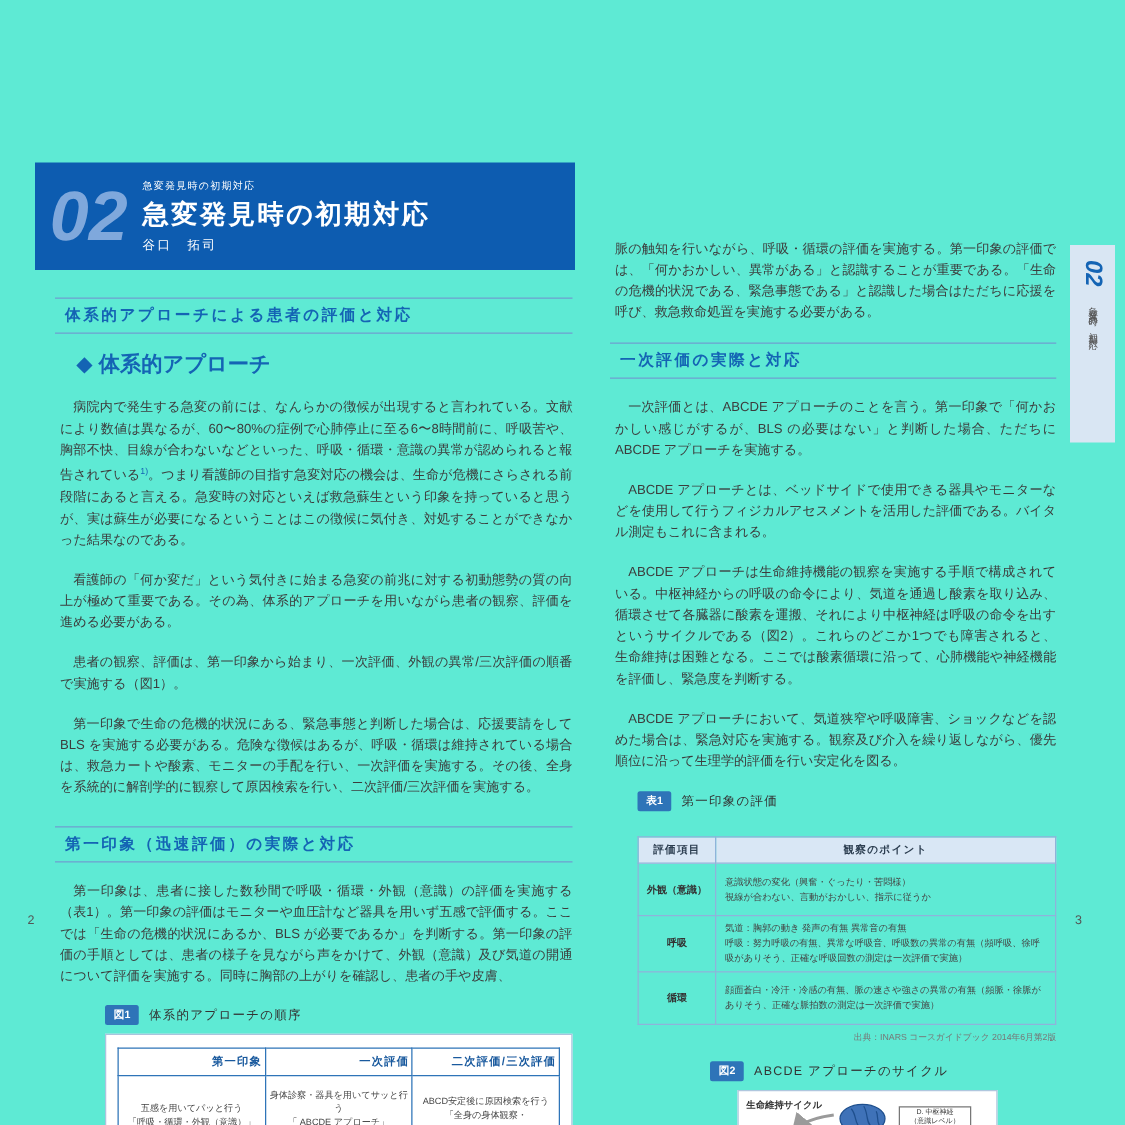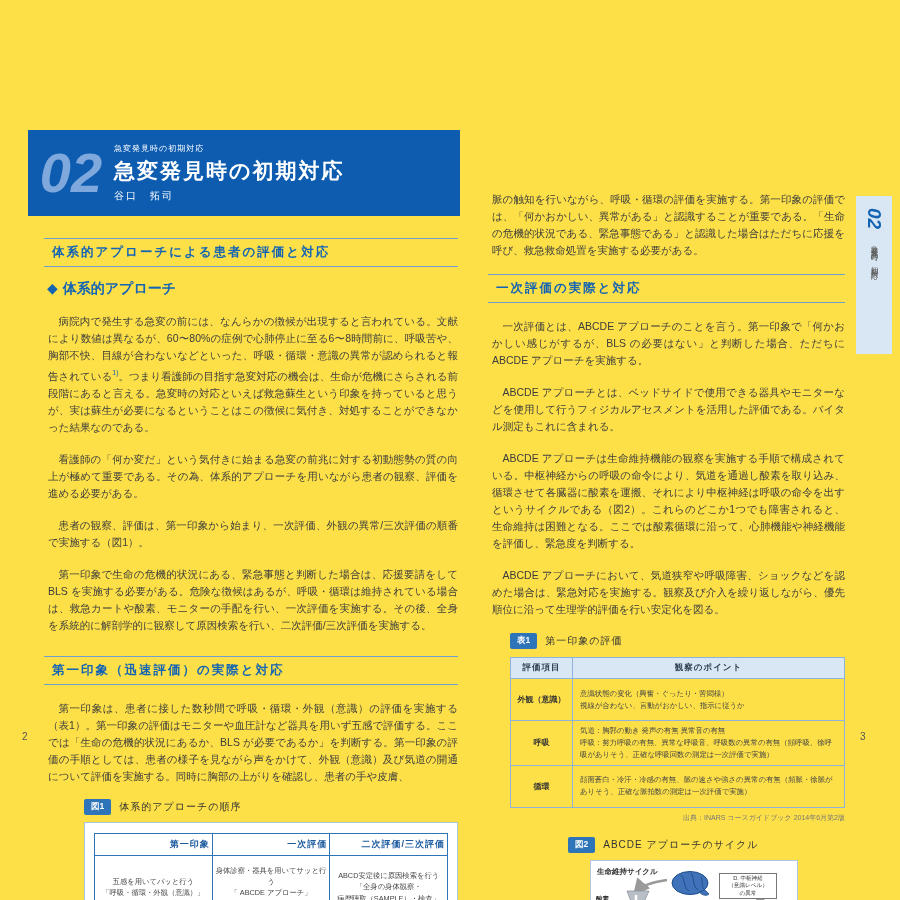--- a/index.html
+++ b/index.html
@@ -1,18 +1,18 @@
 <!DOCTYPE html>
 <html><head>
 <meta charset="utf-8">
 <style>
   * { margin:0; padding:0; box-sizing:border-box; }
   html,body { background:#ffffff; }
   .canvas {
-    position:relative; width:900px; height:900px; background:#fde047;
+    position:relative; width:900px; height:900px; background:#5eead4;
     font-family:"Liberation Sans","DejaVu Sans",sans-serif; color:#3c3c3c;
     overflow:hidden;
   }
 
   
   .page-left { position:absolute; left:28px; top:130px; width:432px; }
   .chapter-header { background:#0d5cb0; height:86px; display:flex; color:#fff; }
   .chapter-num {
     width:86px; font-size:56px; font-weight:bold; font-style:italic;
     color:#7fa8dc; line-height:86px; text-align:center;
@@ -21,21 +21,21 @@
   .kicker { font-size:8px; letter-spacing:1px; }
   .chapter-title { font-size:21px; font-weight:bold; letter-spacing:2px; margin-top:3px; }
   .chapter-author { font-size:10px; margin-top:4px; letter-spacing:2px; }
 
   .page-body { padding:22px 2px 0 16px; }
   .section-heading {
     border-top:1px solid #6f9fcf; border-bottom:1px solid #6f9fcf;
     color:#1464b4; font-weight:bold; font-size:12.5px; letter-spacing:2px;
     padding:5px 8px; margin-bottom:13px;
   }
-  .subheading { color:#1464b4; font-weight:bold; font-size:14px; margin:4px 0 9px 3px; }
+  .subheading { color:#1464b4; font-weight:bold; font-size:17px; margin:4px 0 9px 17px; }
   .subheading .diamond { margin-right:5px; }
   p.body-p {
     font-size:10.5px; line-height:17px; text-align:justify;
     text-indent:1em; color:#3c3c3c; margin:15px 0 0 4px;
   }
   p.no-indent { text-indent:0; }
   sup.ref { color:#1464b4; font-size:7px; vertical-align:super; } .gap-l { height:22px; }
 
   
   .fig-caption-row { display:flex; align-items:center; }
@@ -68,21 +68,21 @@
     border-top:15px solid transparent; border-bottom:15px solid transparent;
     border-left:23px solid #0f55a6;
   }
 
   
   .page-right { position:absolute; left:488px; top:176px; width:357px; }
   .page-right .section-heading { margin-top:15px; }
 
   
   .table1 { margin:15px 0 0 22px; }
-  .t1 { width:100%; border-collapse:collapse; margin-top:8px; }
+  .t1 { width:100%; border-collapse:collapse; margin-top:20px; }
   .t1 th {
     border:1px solid #8fb3da; background:#d9e7f5; font-size:8.5px; color:#2c3e50;
     font-weight:bold; padding:4px 2px; letter-spacing:1px;
   }
   .t1 td { border:1px solid #8fb3da; vertical-align:middle; }
   .t1 td.item { width:62px; text-align:center; font-weight:bold; font-size:8px; color:#333; padding:15px 2px; }
   .t1 td.points { font-size:7.4px; line-height:1.6; padding:4px 7px; white-space:pre-line; color:#444; }
   .source { text-align:right; font-size:7px; color:#777; margin-top:5px; }
 
   

